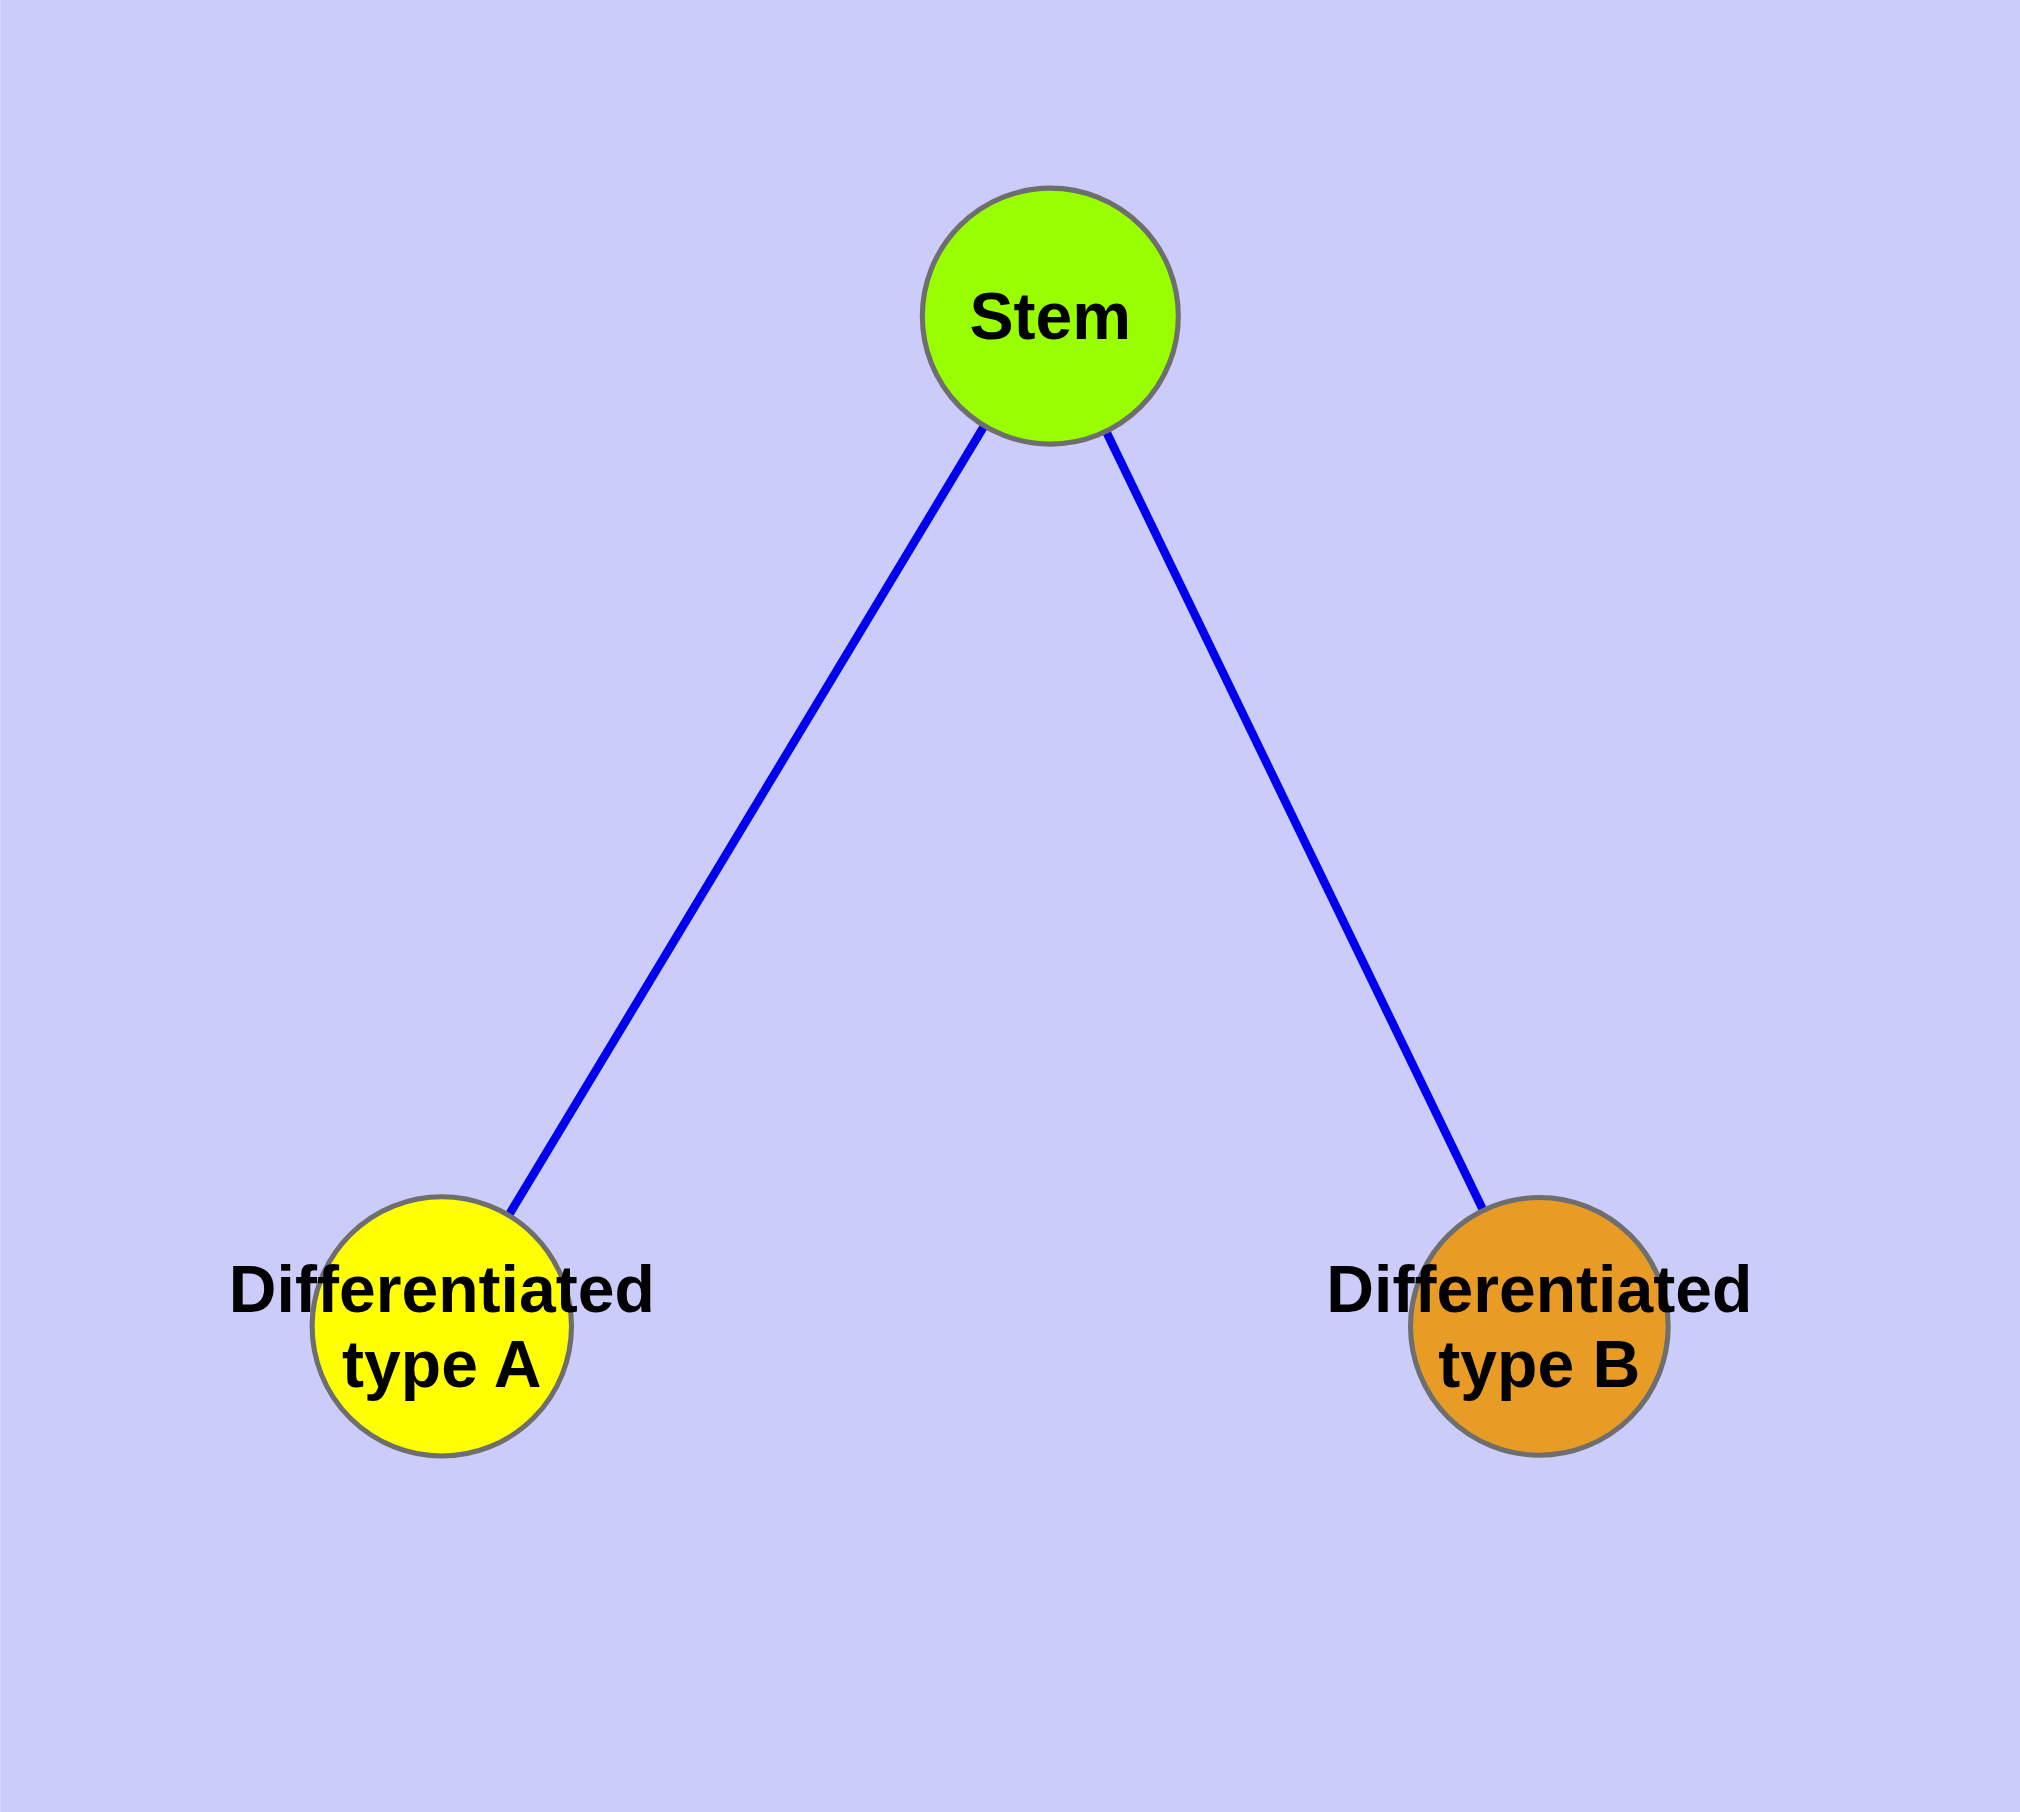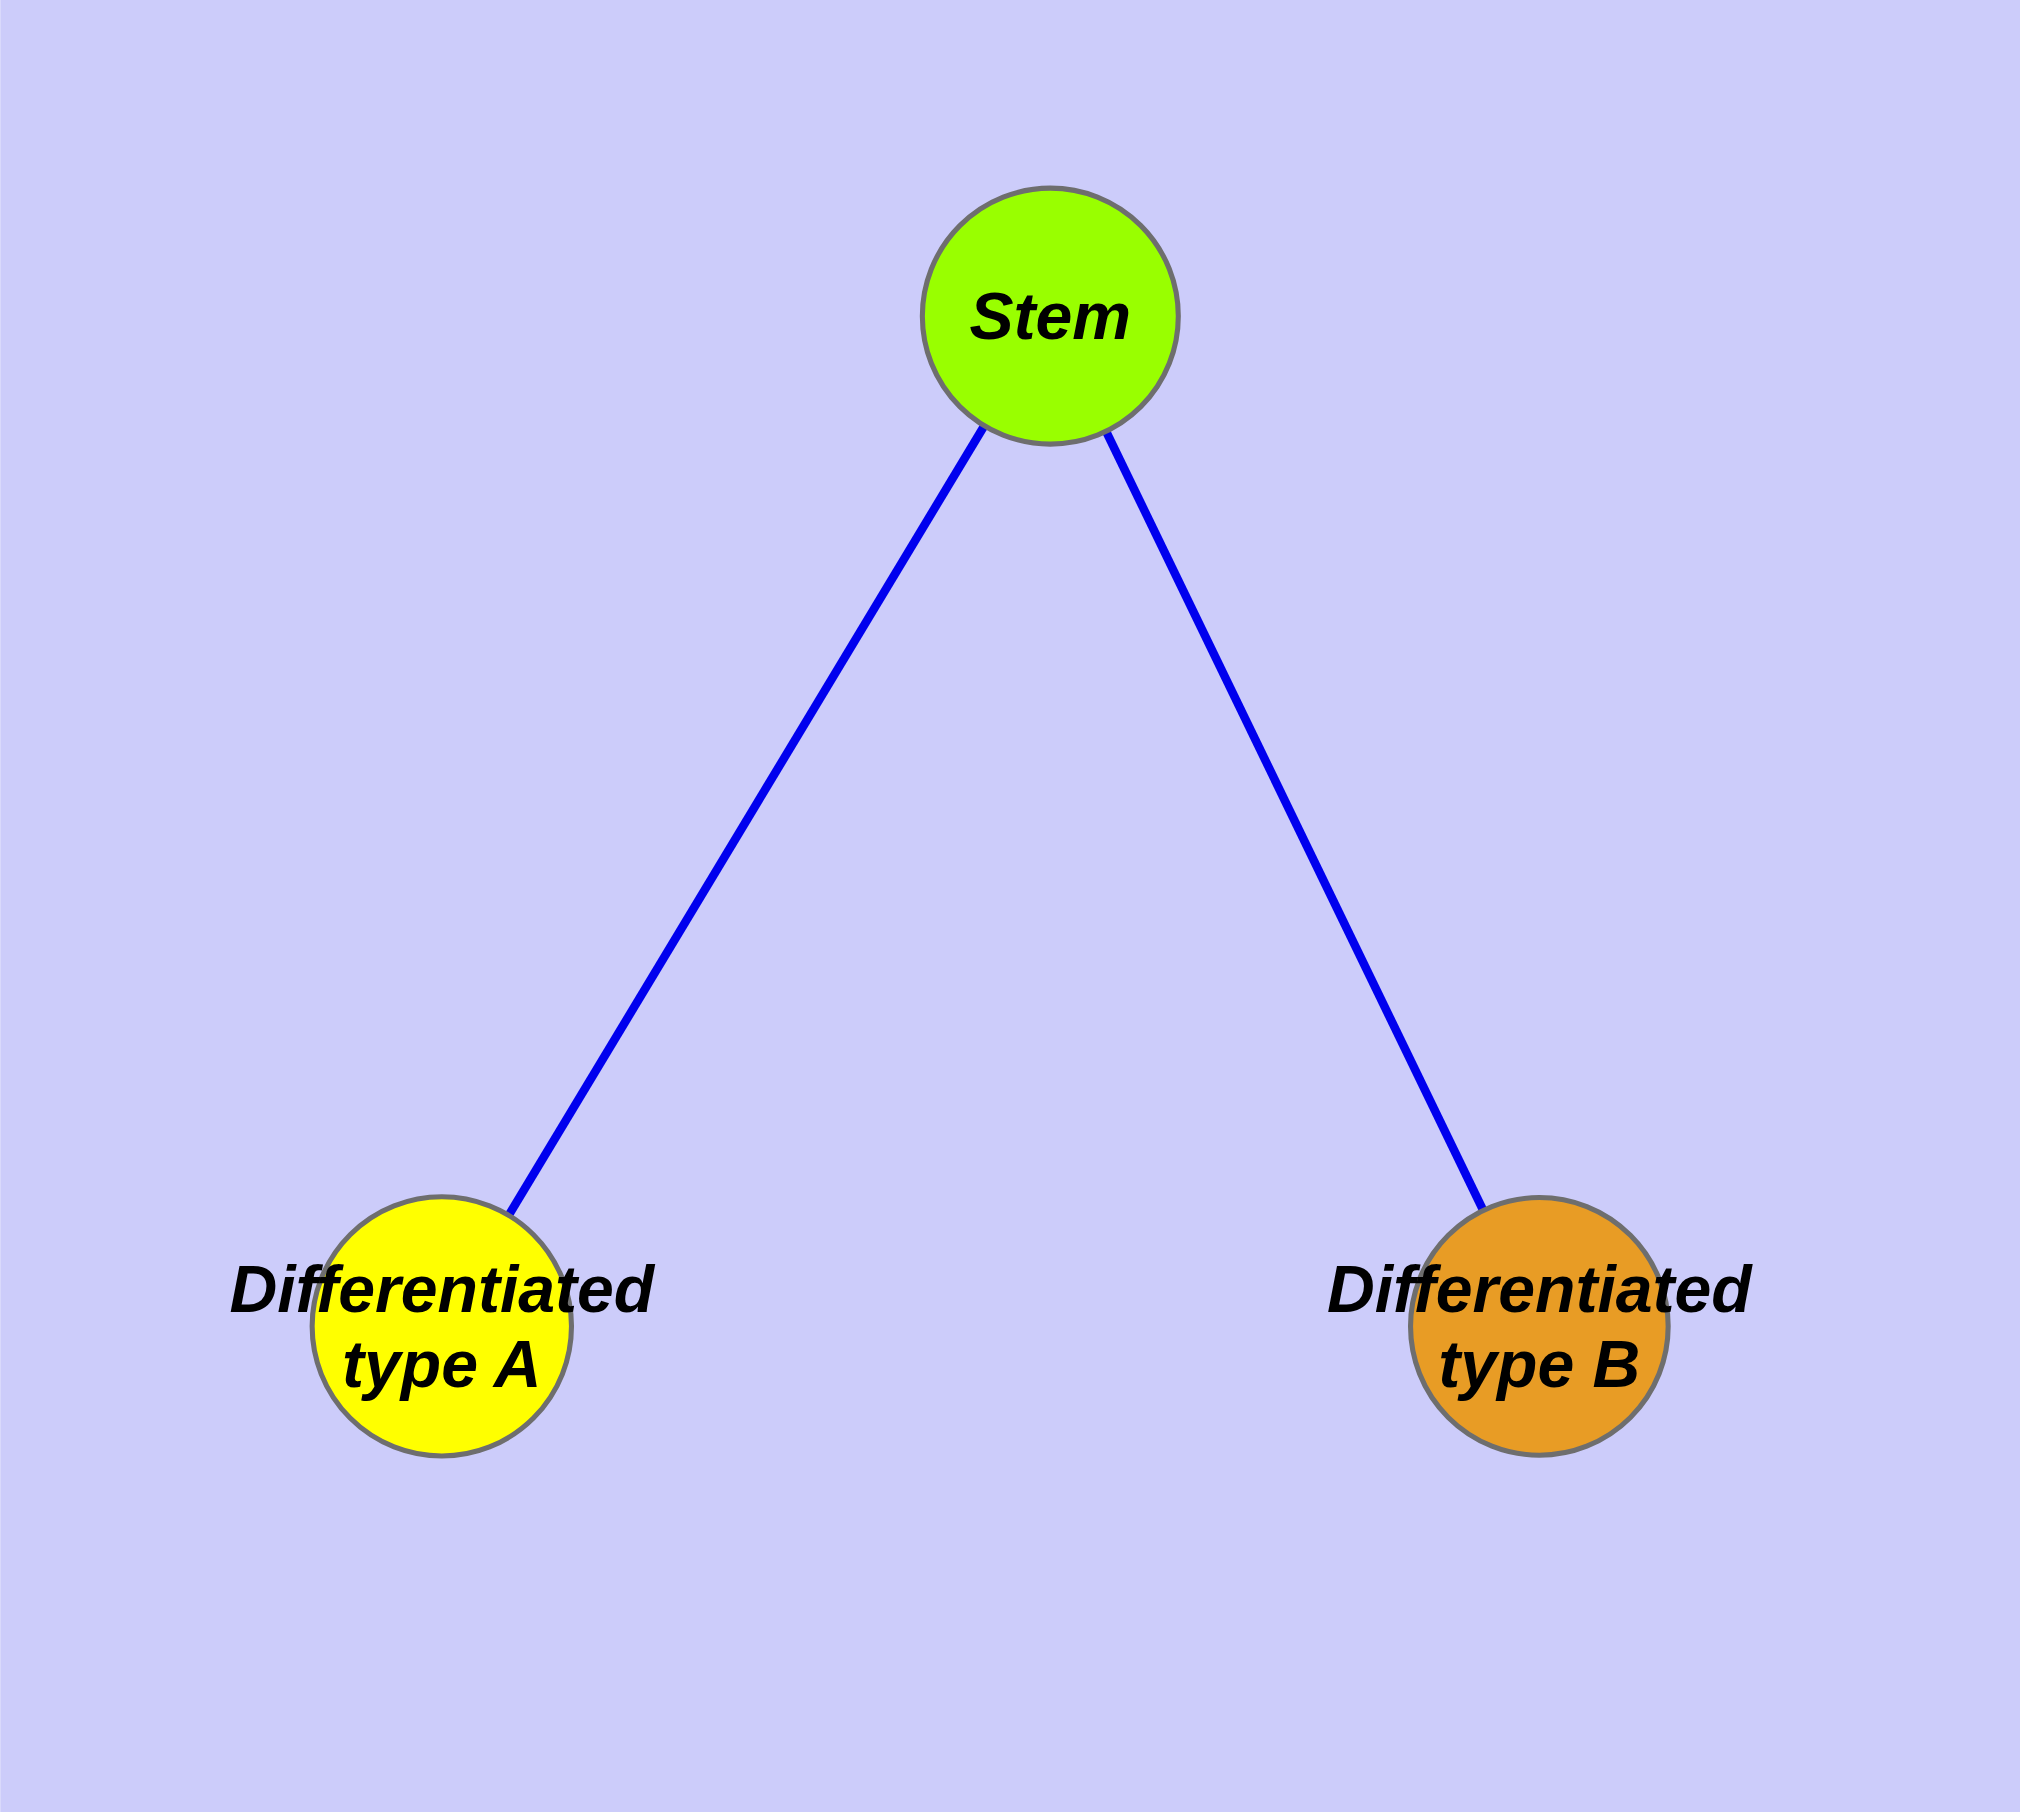--- a/index.html
+++ b/index.html
@@ -25,21 +25,21 @@
     font-family: "Liberation Sans", sans-serif;
     font-weight: bold;
     fill: #000000;
     text-anchor: middle;
     dominant-baseline: alphabetic;
   }
 </style>
 </head>
 <body>
 
-<div id="diagram-root" style="width: 2021px; height: 1812px; font-style: italic;">
+<div id="diagram-root" style="width: 2021px; height: 1812px;">
   <svg id="graph-svg" viewBox="0 0 2384 2138" xmlns="http://www.w3.org/2000/svg" style="width: 2021px; height: 1812px;">
 
     <rect id="bg-rect" x="0" y="0" width="2384" height="2138" fill="#ccccfa"></rect>
 
     <g id="edge-layer">
         <line x1="1161.0878479761361" y1="502.3471938892001" x2="599.9441010572925" y2="1433.9395982447177" stroke="#0000ee" stroke-width="10" stroke-linecap="butt"></line>
         <line x1="1304.7905616997832" y1="508.9139506865539" x2="1749.7737392161123" y2="1428.1859569247933" stroke="#0000ee" stroke-width="10" stroke-linecap="butt"></line>
       </g>
     <g id="node-layer">
         <circle cx="1239" cy="373" r="151" fill="#99ff00" stroke="#6e6e6e" stroke-width="6"></circle>

